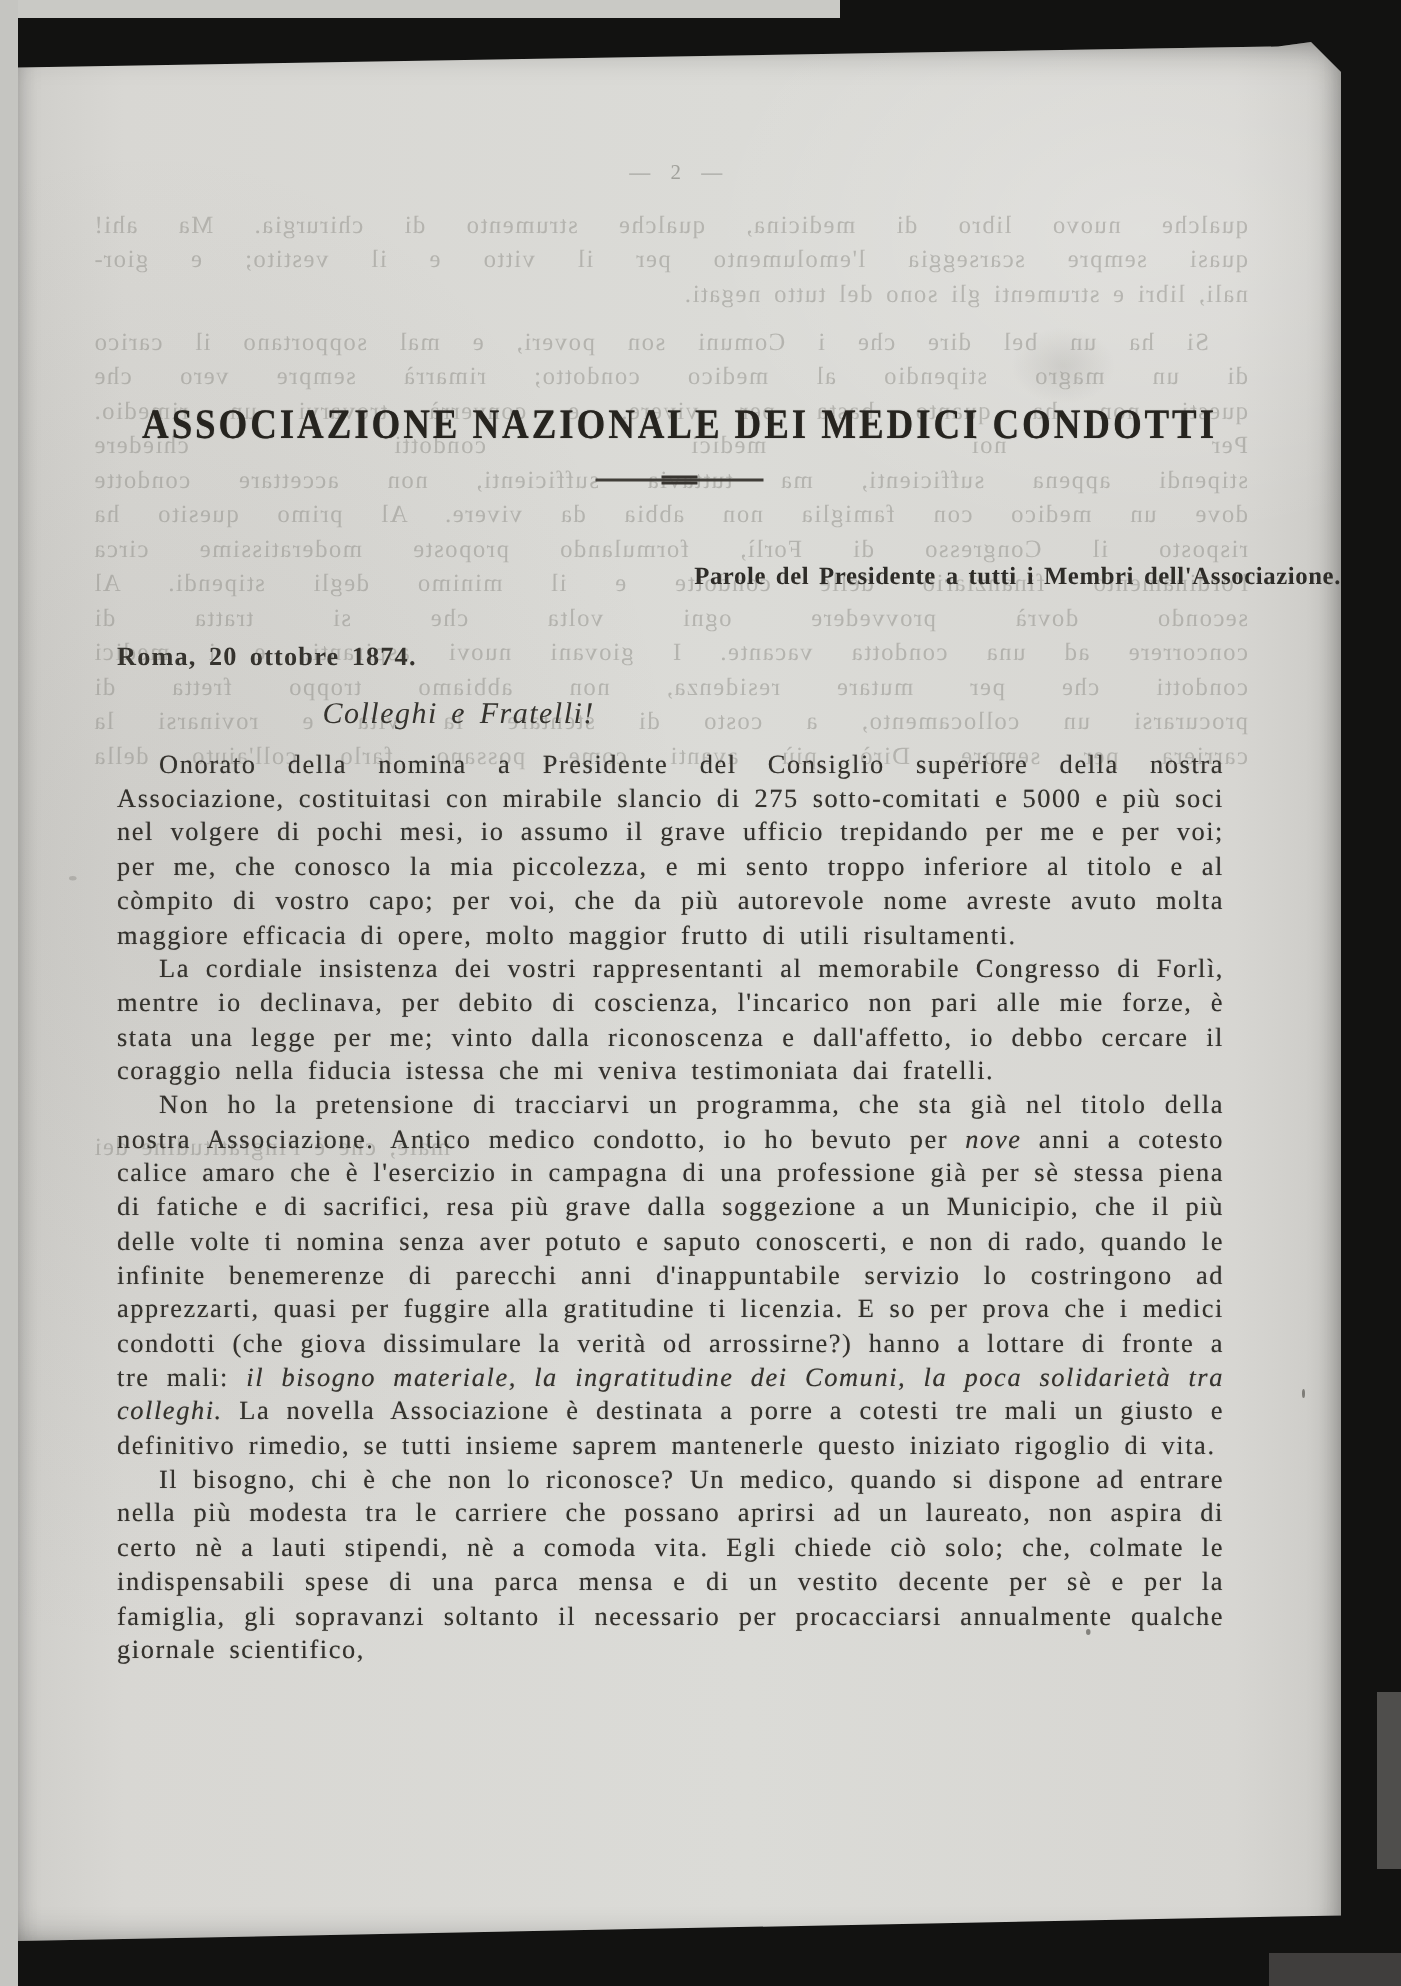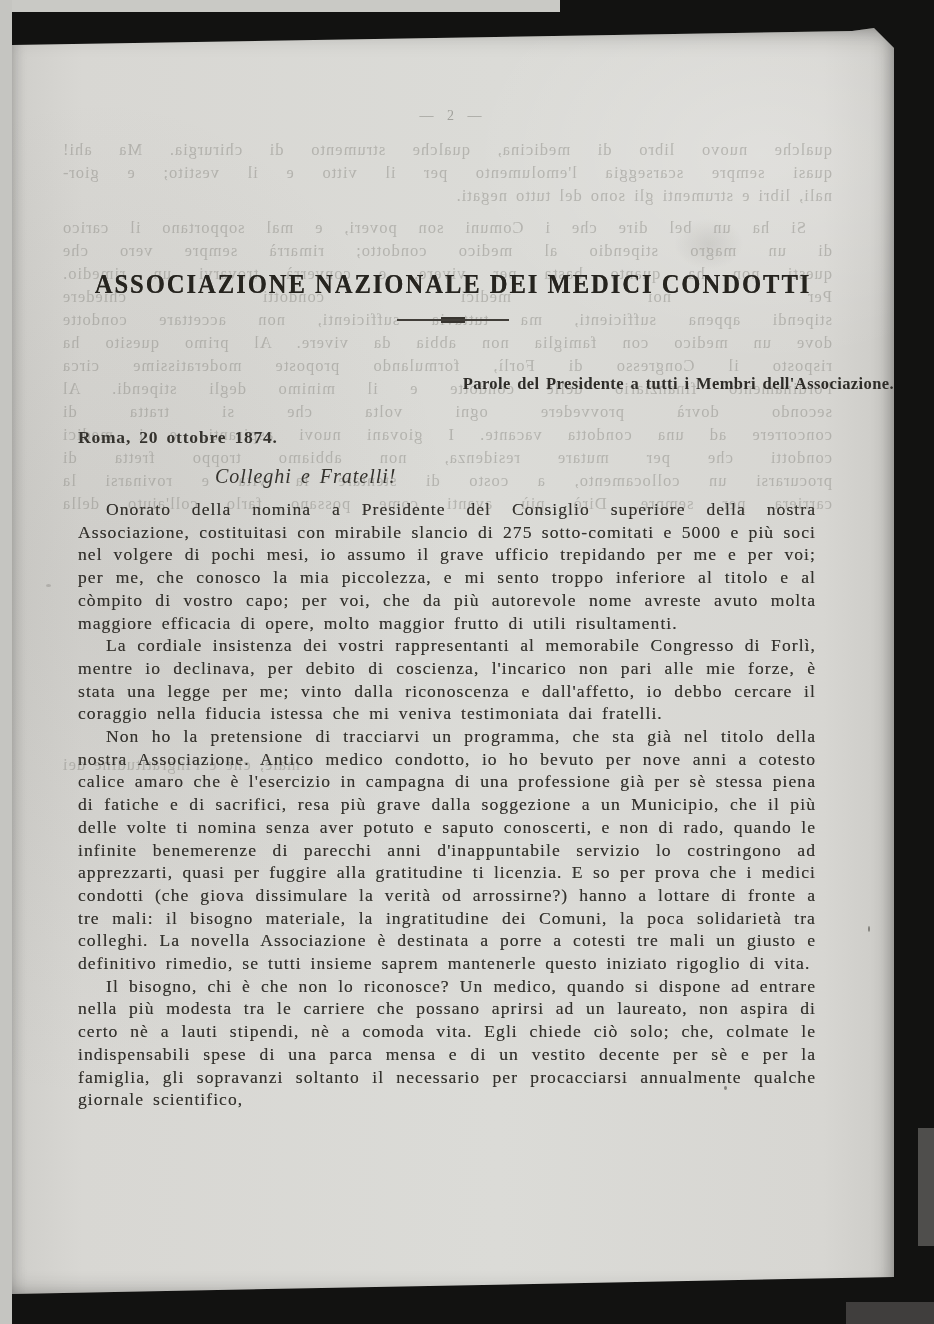--- a/index.html
+++ b/index.html
@@ -78,21 +78,21 @@
     position:absolute;top:437px;left:203px;
     font-size:20px;font-style:italic;color:#35332e;letter-spacing:1px;word-spacing:3px;text-align:center;
   }
   .body-text{
     position:absolute;top:470px;left:66px;width:738px;
     font-size:17.6px;line-height:22.7px;color:#34322d;
     text-align:justify;letter-spacing:1.05px;word-spacing:3.5px;
     text-shadow:0 0 .5px rgba(52,50,45,.55);
   }
   .body-text p{margin:0;text-indent:28px;}
-  .body-text .it{}
+  .body-text .it{font-style:italic;}
 
   .speck{position:absolute;background:rgba(60,58,52,.55);border-radius:50%;}
   .speck.s1{left:712px;top:1058px;width:3px;height:4px;}
   .speck.s2{left:856px;top:898px;width:2px;height:6px;}
   .speck.s3{left:34px;top:556px;width:5px;height:3px;opacity:.35;}
 </style>
 </head>
 <body>
 
 <div class="strip-top"></div>

